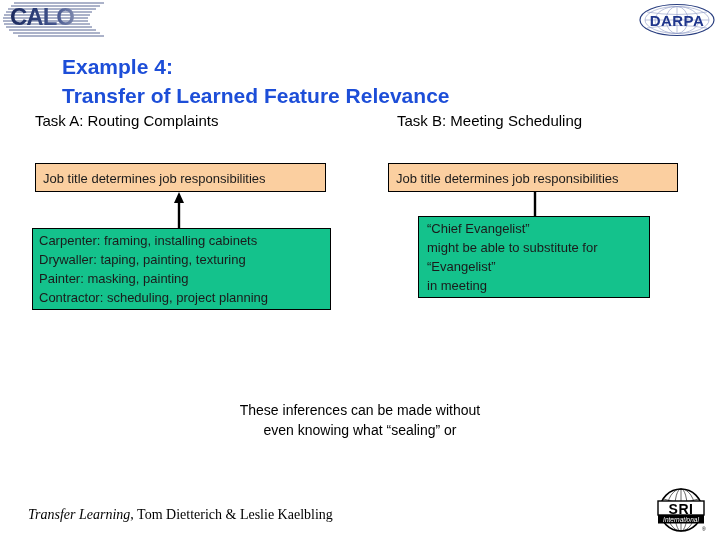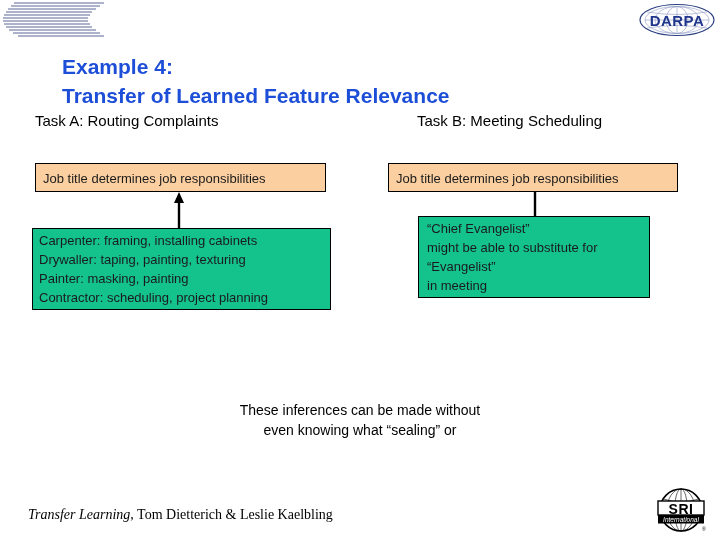--- a/index.html
+++ b/index.html
@@ -80,21 +80,20 @@
     color: #000000;
     white-space: nowrap;
   }
   .task-b-heading {
     position: absolute;
     left: 397px;
     top: 112px;
     font-size: 15px;
     color: #000000;
     white-space: nowrap;
-    margin-left: 20px;
   }
 
   
   .box {
     position: absolute;
     box-sizing: border-box;
     border: 1px solid #000000;
   }
   .box-peach {
     background: #fbcfa0;
@@ -200,20 +199,21 @@
       <line x1="4" y1="15" x2="90" y2="15"></line>
       <line x1="3" y1="18" x2="88" y2="18"></line>
       <line x1="3" y1="21" x2="88" y2="21"></line>
       <line x1="4" y1="24" x2="90" y2="24"></line>
       <line x1="6" y1="27" x2="92" y2="27"></line>
       <line x1="9" y1="30" x2="96" y2="30"></line>
       <line x1="13" y1="33" x2="100" y2="33"></line>
       <line x1="18" y1="36" x2="104" y2="36"></line>
     </g>
   </svg>
+  <div class="calo-text">CALO</div>
 </div>
 
 <div class="darpa-logo">
   <svg viewBox="0 0 78 34" width="78" height="34">
     <ellipse cx="39" cy="17" rx="37" ry="15.5" fill="#ffffff" stroke="#2a3f80" stroke-width="1.2"></ellipse>
     <g stroke="#8d99c4" stroke-width="0.6" fill="none">
       <ellipse cx="39" cy="17" rx="32" ry="13.5"></ellipse>
       <ellipse cx="39" cy="17" rx="22" ry="13.5"></ellipse>
       <ellipse cx="39" cy="17" rx="11" ry="13.5"></ellipse>
       <line x1="39" y1="3.5" x2="39" y2="30.5"></line>

